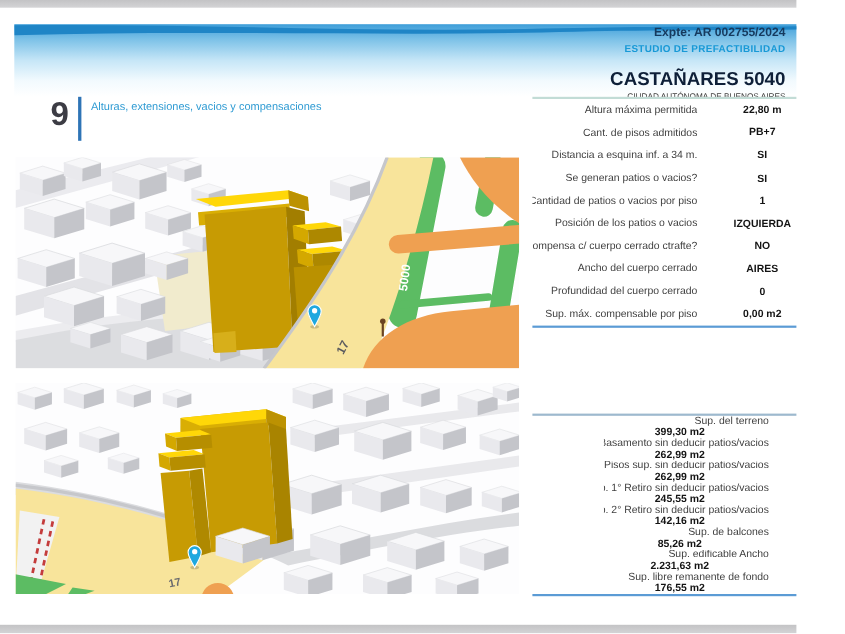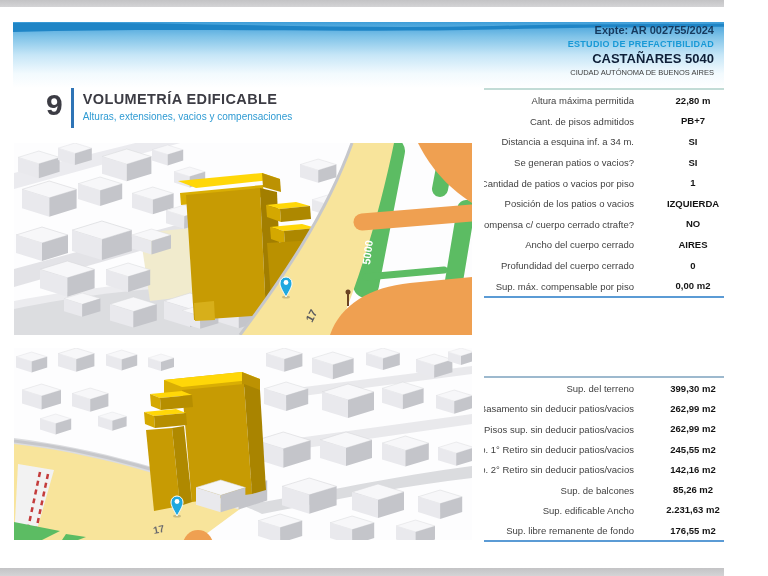--- a/index.html
+++ b/index.html
@@ -9,41 +9,41 @@
   .edge-top{top:0;height:7px;}
   .edge-bottom{top:568px;height:8px;}
 
   
   .band{position:absolute;left:13px;top:22px;width:755px;height:66px;
         background:linear-gradient(180deg,#3e9ed9 0%,#7fc3e8 22%,#c6e6f7 50%,#f2fafe 78%,#ffffff 100%);}
   .band svg{position:absolute;top:0;left:0;display:block;}
   .hdr-text{position:absolute;top:25px;right:10px;text-align:right;line-height:1;}
   .hdr-expte{font-size:11px;font-weight:bold;color:#163a5e;}
   .hdr-study{font-size:9px;font-weight:bold;color:#1899d6;letter-spacing:.3px;margin-top:4px;}
-  .hdr-addr{font-size:13px;font-weight:bold;color:#0e1f38;margin-top:3px;}
+  .hdr-addr{font-size:17px;font-weight:bold;color:#0e1f38;margin-top:14px;}
   .hdr-city{font-size:7.5px;color:#3d3d3d;margin-top:4px;}
 
   
   .section{position:absolute;left:46px;top:88px;display:flex;align-items:flex-start;}
   .sec-num{font-size:30px;font-weight:bold;color:#3c3c44;line-height:1;margin-top:2px;}
   .sec-bar{width:3px;height:40px;background:#2e74b6;margin:0 9px 0 8px;}
   .sec-title{font-size:14.5px;font-weight:bold;color:#3c3c44;letter-spacing:.4px;margin-top:3px;}
   .sec-sub{font-size:10px;color:#2f9bd3;margin-top:4px;}
 
   
   .map-figure{position:absolute;left:14px;width:458px;height:192px;overflow:hidden;background:#fdfdfe;}
   .fig1{top:143px;} .fig2{top:348px;}
   .map-figure svg{display:block;}
 
   
   .vtable{position:absolute;left:484px;width:280px;}
   .t1{top:88px;border-top:2px solid #c2dcd6;border-bottom:2px solid #5b9bd5;}
   .t2{top:376px;border-top:2px solid #9db9ce;border-bottom:2px solid #5b9bd5;}
   .vrow{display:flex;align-items:center;}
-  .t1 .vrow{height:20.6px;} .t2 .vrow{height:20.3px;}
+  .t1 .vrow{height:20.6px;} .t2 .vrow{height:20.3px;flex-direction:column;}
   .lbl{position:relative;width:150px;height:100%;overflow:hidden;}
   .lbl span{position:absolute;right:0;top:50%;transform:translateY(-50%);
             white-space:nowrap;font-size:9.5px;color:#3f3f3f;}
   .val{flex:1;text-align:center;padding-right:12px;font-size:9.5px;font-weight:bold;color:#141414;
        white-space:nowrap;}
 </style>
 </head>
 <body>
 
 <div class="page">
@@ -60,21 +60,20 @@
     <div class="hdr-expte">Expte: AR 002755/2024</div>
     <div class="hdr-study">ESTUDIO DE PREFACTIBILIDAD</div>
     <div class="hdr-addr">CASTAÑARES 5040</div>
     <div class="hdr-city">CIUDAD AUTÓNOMA DE BUENOS AIRES</div>
   </div>
 
   <div class="section">
     <div class="sec-num">9</div>
     <div class="sec-bar"></div>
     <div>
-      <div class="sec-title">VOLUMETRÍA EDIFICABLE</div>
       <div class="sec-sub">Alturas, extensiones, vacios y compensaciones</div>
     </div>
   </div>
 
   <div class="map-figure fig1">
     <svg width="458" height="192" viewBox="0 0 458 192">
       <defs>
         <g id="cbox">
           <polygon points="0,8 26,0 52,8 26,16" fill="#f7f7f9" stroke="#d8d9dc" stroke-width="0.6"></polygon>
           <polygon points="0,8 26,16 26,34 0,26" fill="#e9e9ed"></polygon>

